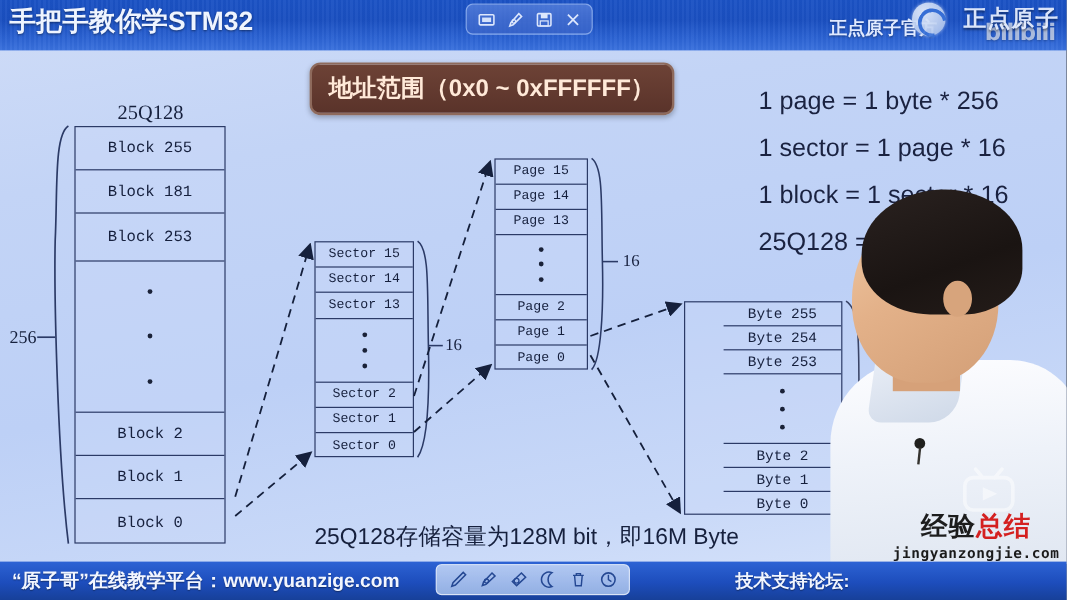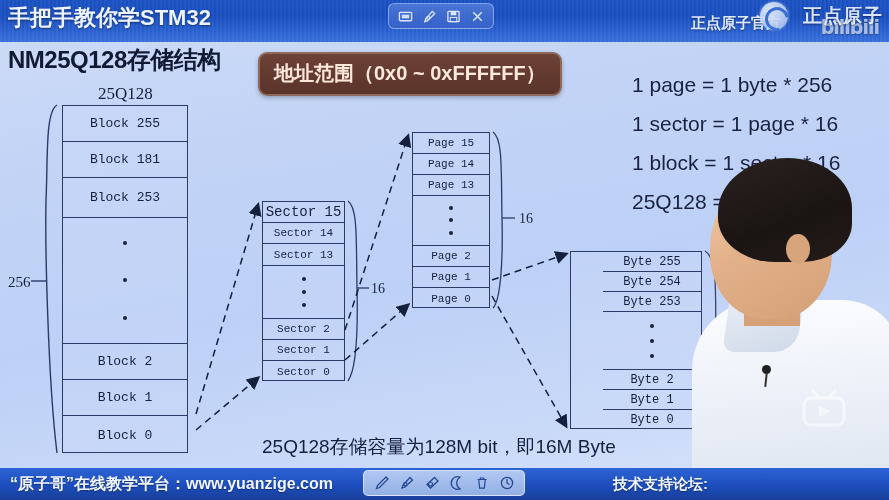--- a/index.html
+++ b/index.html
@@ -144,21 +144,20 @@
     <svg class="ci" viewBox="0 0 16 16">
       <rect x="2" y="2.5" width="12" height="11" rx="1" fill="none" stroke="#e6eeff" stroke-width="1.4"></rect>
       <rect x="5" y="2.5" width="6" height="4.2" fill="#e6eeff"></rect>
       <rect x="4.5" y="9" width="7" height="4.5" fill="none" stroke="#e6eeff" stroke-width="1.1"></rect>
     </svg>
     <svg class="ci" viewBox="0 0 16 16">
       <path d="M3.5 3.5 L12.5 12.5 M12.5 3.5 L3.5 12.5" stroke="#e6eeff" stroke-width="1.6" fill="none"></path>
     </svg>
   </div>
 
-  <div class="heading">NM25Q128存储结构</div>
   <div class="addr-badge">地址范围（0x0 ~ 0xFFFFFF）</div>
 
   <div class="eqs">
     <div class="eq">1 page = 1 byte * 256</div>
     <div class="eq">1 sector = 1 page * 16</div>
     <div class="eq">1 block = 1 sector * 16</div>
     <div class="eq">25Q128 = 1 blo</div>
   </div>
 
   <div class="caption" style="left:98px;top:84px;font-size:17px;">25Q128</div>
@@ -172,21 +171,21 @@
       <span class="dot"></span>
       <span class="dot"></span>
     </div>
     <div class="cell" style="height:36px;font-size:13px;">Block 2</div>
     <div class="cell" style="height:36px;font-size:13px;">Block 1</div>
     <div class="cell" style="height:38px;font-size:13px;">Block 0</div>
   </div>
   <div class="brace-lbl" style="left:8px;top:274px;font-size:15px;">256</div>
 
   <div class="col" id="col-sector" style="left:262px;top:201px;width:83px;height:180px;">
-    <div class="cell" style="height:21px;font-size:14px;">Sector 15</div>
+    <div class="cell" style="height:21px;font-size:11px;">Sector 15</div>
     <div class="cell" style="height:21px;font-size:11px;">Sector 14</div>
     <div class="cell" style="height:22px;font-size:11px;">Sector 13</div>
     <div class="cell gap" style="height:53px;">
       <span class="dot"></span>
       <span class="dot"></span>
       <span class="dot"></span>
     </div>
     <div class="cell" style="height:21px;font-size:11px;">Sector 2</div>
     <div class="cell" style="height:21px;font-size:11px;">Sector 1</div>
     <div class="cell" style="height:21px;font-size:11px;">Sector 0</div>
@@ -263,20 +262,24 @@
     <div class="p-ear"></div>
     <div class="p-mic"></div>
   </div>
 
   <svg class="bili-tv" viewBox="0 0 50 42">
     <path d="M14 3 L20 10 M36 3 L30 10" stroke="#ffffff" stroke-width="3" fill="none" stroke-linecap="round"></path>
     <rect x="5" y="10" width="40" height="27" rx="7" fill="none" stroke="#ffffff" stroke-width="3"></rect>
     <path d="M20 18 L32 23.5 L20 29 Z" fill="#ffffff"></path>
   </svg>
 
+  <div class="wm">
+    <div class="wm-cn"><span class="b">经验</span><span class="r">总结</span></div>
+    <div class="wm-en">jingyanzongjie.com</div>
+  </div>
 
   <div class="botbar">
     <div class="bb-left">“原子哥”在线教学平台：www.yuanzige.com</div>
     <div class="bb-right">技术支持论坛:</div>
   </div>
 
   <div class="pentoolbar">
     <svg class="pi" viewBox="0 0 16 16">
       <path d="M12 2 L14 4 L5.5 12.5 L2.5 13.5 L3.5 10.5 Z" fill="none" stroke="#1b3f8c" stroke-width="1.3"></path>
     </svg>

